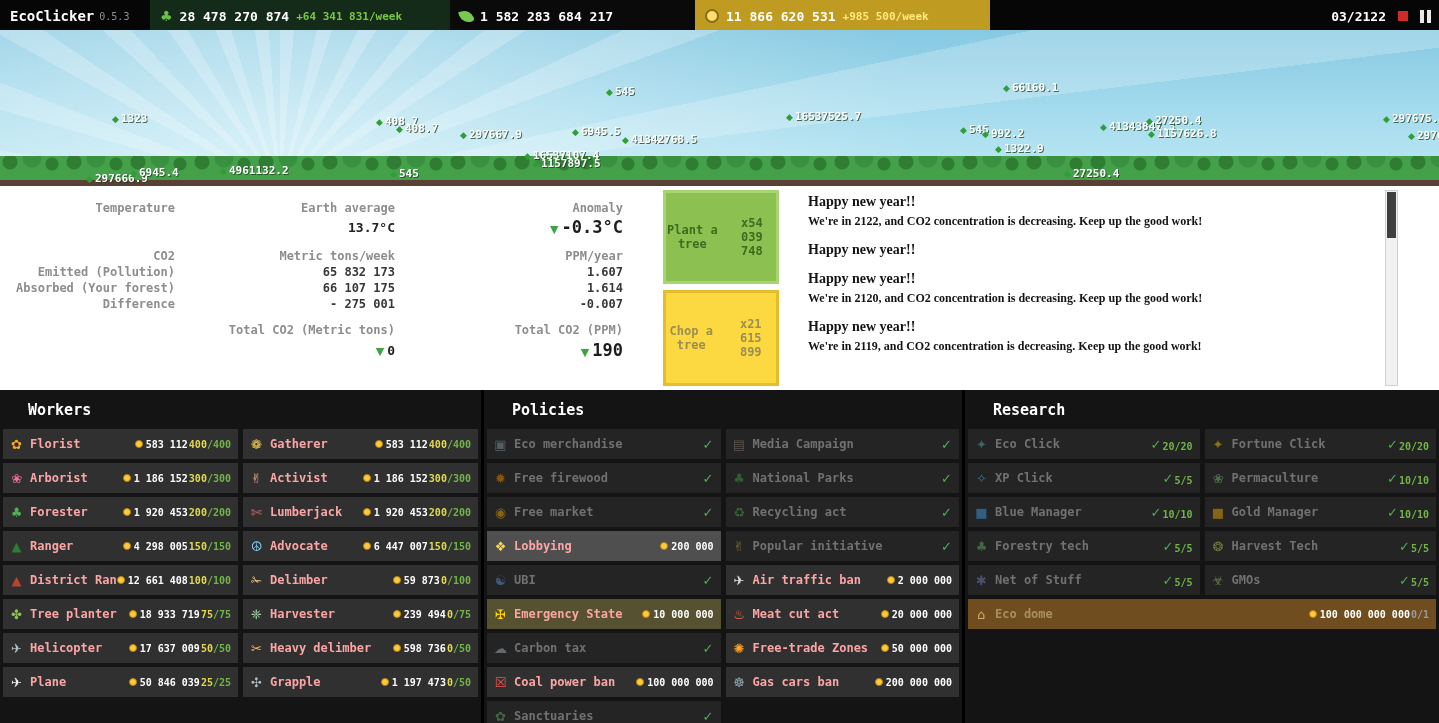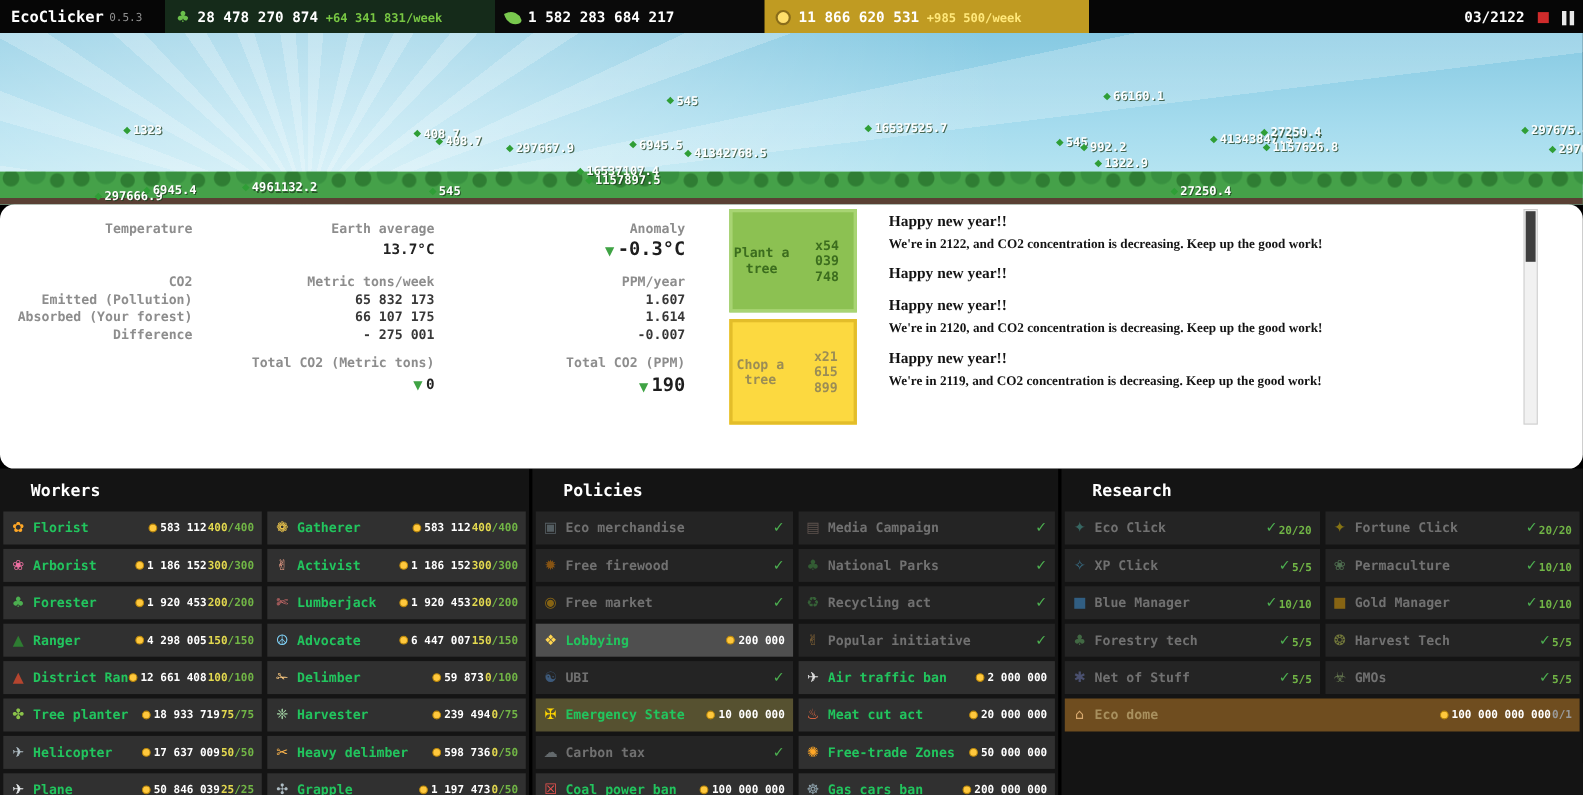--- a/index.html
+++ b/index.html
@@ -43,21 +43,21 @@
       radial-gradient(circle at 10px 6px, #2f7d33 7px, rgba(0,0,0,0) 8px),
       radial-gradient(circle at 32px 2px, #389040 9px, rgba(0,0,0,0) 10px),
       radial-gradient(circle at 52px 8px, #2f7d33 6px, rgba(0,0,0,0) 7px),
       #45a149;
     background-size:64px 30px; border-bottom:6px solid #5a4034; }
   .fnum { position:absolute; display:flex; align-items:center; gap:2px; font-size:11px; font-weight:bold;
           color:#fff; text-shadow:1px 1px 0 rgba(30,60,30,.75); white-space:nowrap; }
   .fnum .dmd { color:#2f9e36; font-size:9px; text-shadow:none; }
 
   
-  .stats { position:relative; height:240px; background:#fff;border-radius:13px; }
+  .stats { position:relative; height:204px; background:#fff; }
   .stats-grid { position:absolute; top:14px; left:0; display:grid;
     grid-template-columns:175px 220px 228px;
     grid-template-rows:16px 22px 10px 16px 16px 16px 16px 10px 16px 24px; align-items:center; }
   .cell { text-align:right; font-size:12px; font-weight:bold; }
   .lbl { color:#8d8d8d; }
   .val { color:#383838; }
   .mid { font-size:13px; color:#222; }
   .big { font-size:17px; color:#1d1d1d; }
   .sr { grid-column:1 / -1; }
   .arrow { color:#3fa344; font-size:11px; margin-right:3px; }
@@ -80,21 +80,21 @@
   .sec-header { height:39px; display:flex; align-items:center; padding-left:28px; font-size:15px; font-weight:bold; color:#fff; }
   .sec-workers { width:481px; }
   .sec-policies { width:484px; border-left:3px solid #000; border-right:3px solid #000; }
   .sec-research { flex:1; }
   .cols { display:flex; gap:5px; padding:0 3px; }
   .col { flex:1; display:flex; flex-direction:column; gap:4px; min-width:0; }
 
   .row { height:30px; flex:none; display:flex; align-items:center; padding:0 7px 0 5px; background:#303030; cursor:pointer; }
   .row .icon { width:17px; flex:none; font-size:13px; text-align:center; margin-right:5px;
                font-family:"DejaVu Sans","Liberation Sans",sans-serif; }
-  .row .name { font-size:12px; font-weight:bold; color:#22c55e; white-space:nowrap; overflow:hidden; flex:1; }
+  .row .name { font-size:12px; font-weight:bold; color:#fca5a5; white-space:nowrap; overflow:hidden; flex:1; }
   .row .right { flex:none; display:flex; align-items:flex-end; justify-content:center; gap:1px; }
   .coin { width:8px; height:8px; border-radius:50%; background:#ffc83d; border:1px solid #b8860b; display:inline-block; flex:none; }
   .cost-wrap { display:flex; align-items:center; gap:3px; }
   .cost { font-size:10px; font-weight:bold; color:#fff; white-space:nowrap; }
   .count { font-size:10px; font-weight:bold; white-space:nowrap; }
   .count .owned { color:#e3d94f; }
   .count .cmax { color:#71b546; }
   .check { color:#4caf50; font-size:13px; font-weight:bold; }
   .rcount { color:#71b546; font-size:10px; font-weight:bold; }
 

